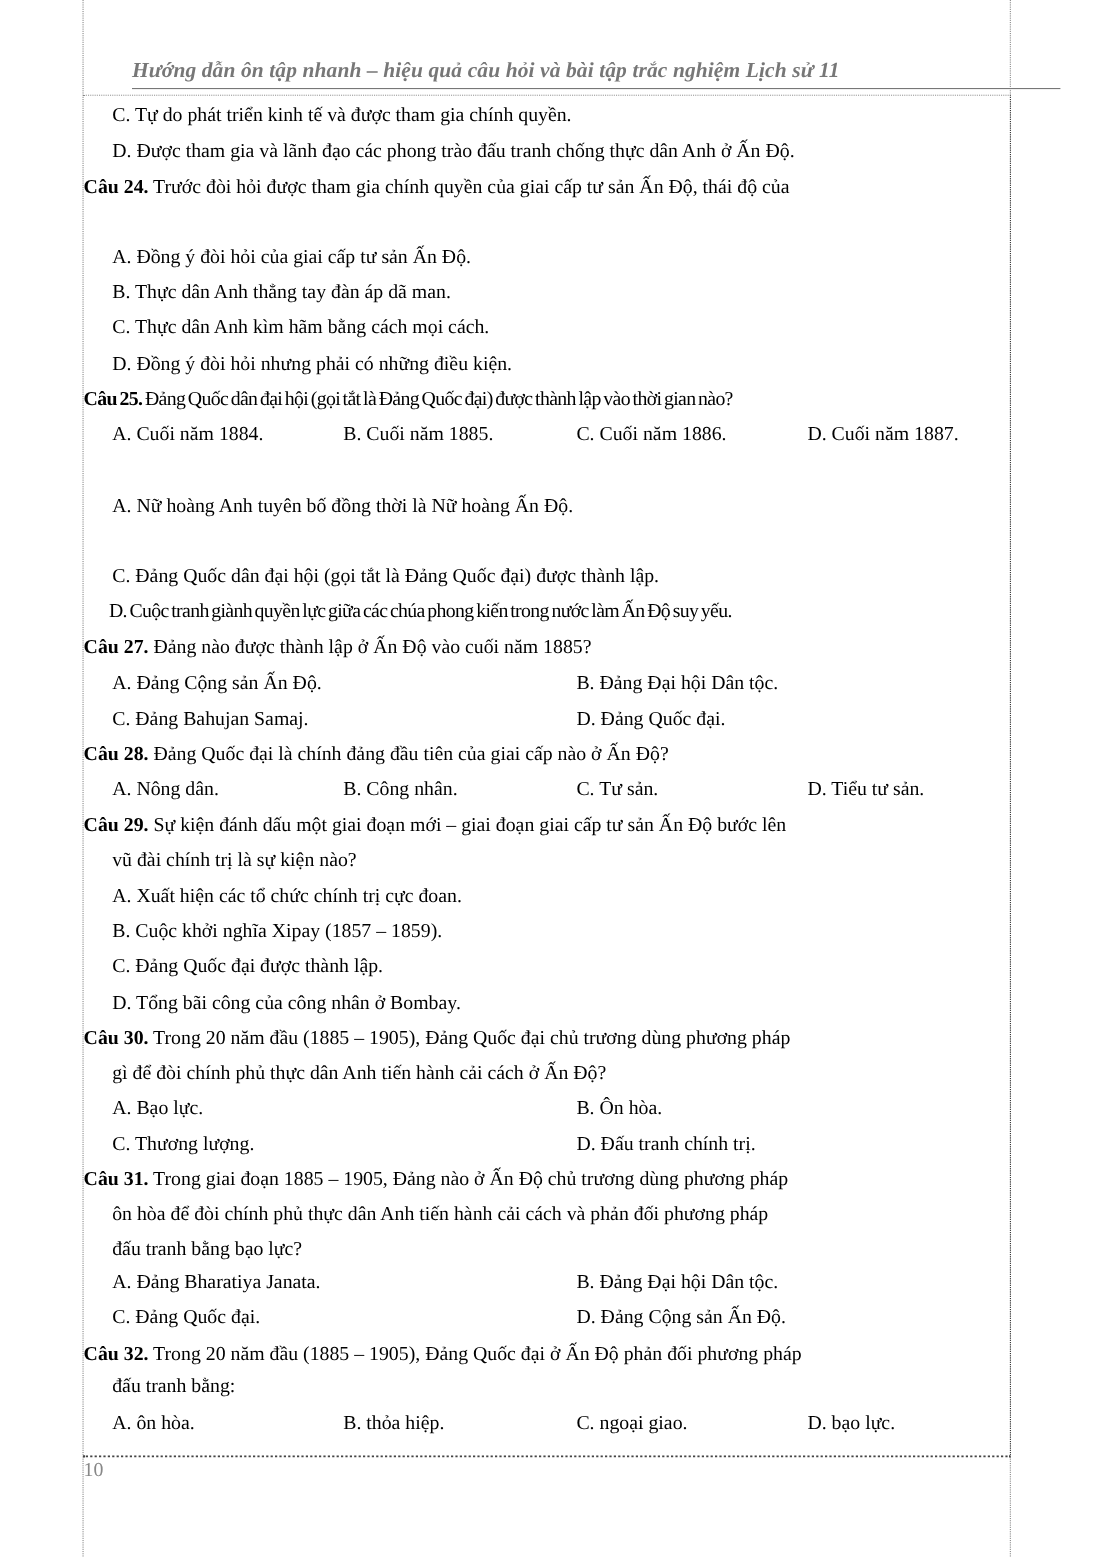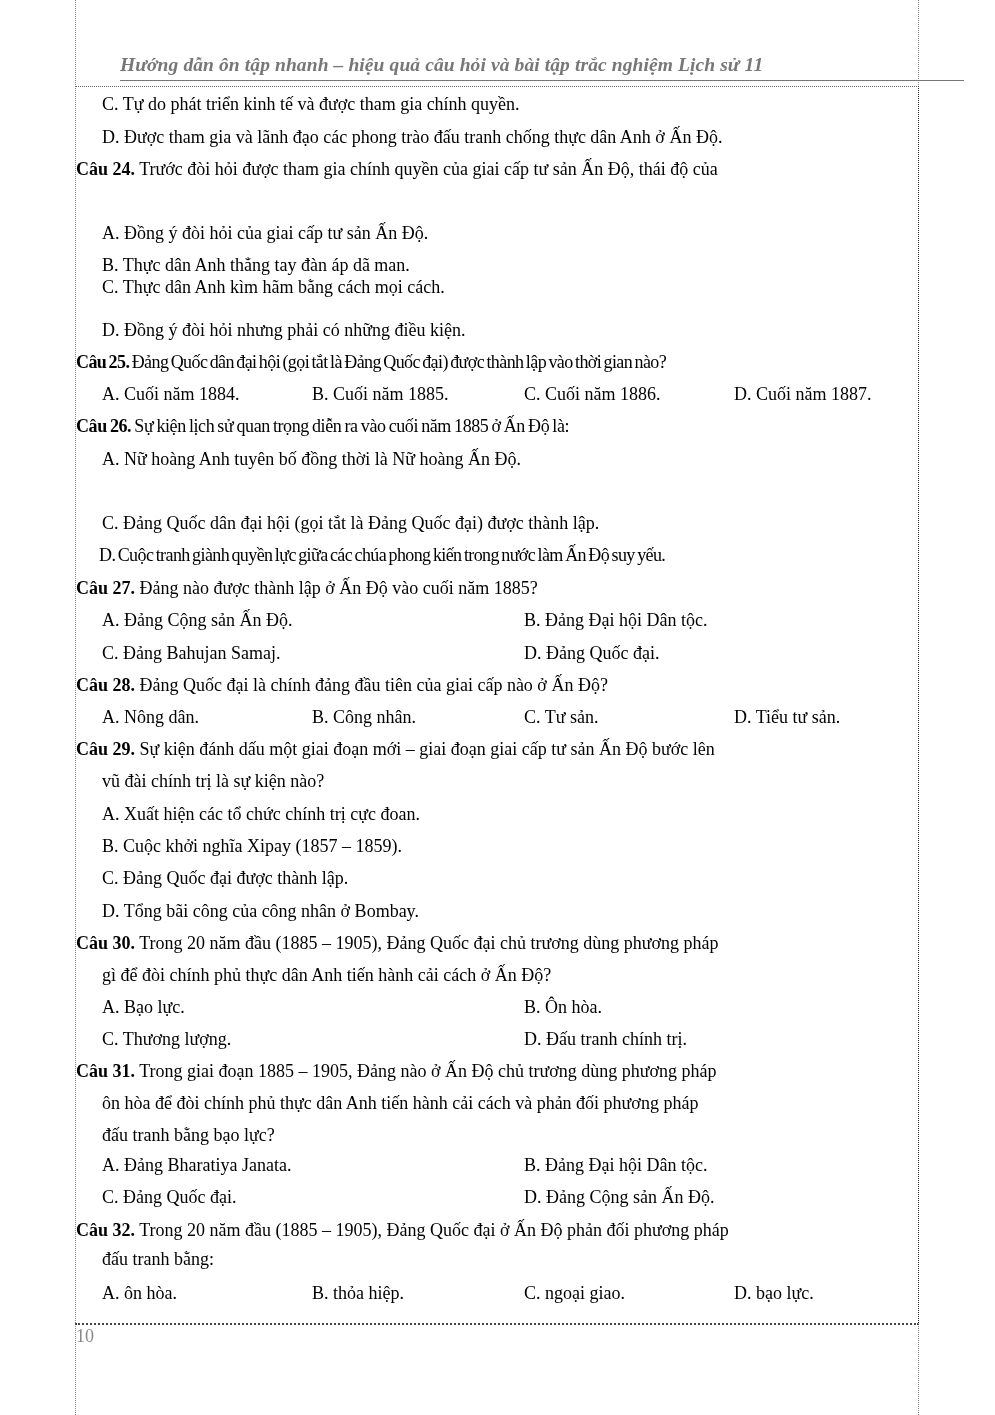--- a/index.html
+++ b/index.html
@@ -30,32 +30,31 @@
 <div class="header">Hướng dẫn ôn tập nhanh – hiệu quả câu hỏi và bài tập trắc nghiệm Lịch sử 11</div>
 
 <div class="content">
 
   <div class="line ind" style="top:3px">C. Tự do phát triển kinh tế và được tham gia chính quyền.</div>
   <div class="line ind" style="top:36px">D. Được tham gia và lãnh đạo các phong trào đấu tranh chống thực dân Anh ở Ấn Độ.</div>
 
   <div class="line q" style="top:68px"><b class="lbl">Câu 24.</b><span> Trước đòi hỏi được tham gia chính quyền của giai cấp tư sản Ấn Độ, thái độ của</span></div>
   <div class="line ind" style="top:132px">A. Đồng ý đòi hỏi của giai cấp tư sản Ấn Độ.</div>
   <div class="line ind" style="top:164px">B. Thực dân Anh thẳng tay đàn áp dã man.</div>
-  <div class="line ind" style="top:186px">C. Thực dân Anh kìm hãm bằng cách mọi cách.</div>
+  <div class="line ind" style="top:196px">C. Thực dân Anh kìm hãm bằng cách mọi cách.</div>
   <div class="line ind" style="top:229px">D. Đồng ý đòi hỏi nhưng phải có những điều kiện.</div>
 
   <div class="line q narrow" style="top:261px"><b class="lbl">Câu 25.</b><span> Đảng Quốc dân đại hội (gọi tắt là Đảng Quốc đại) được thành lập vào thời gian nào?</span></div>
   <div class="line" style="top:293px; left:0; width:843px">
     <span class="col" style="left:27px">A. Cuối năm 1884.</span>
     <span class="col" style="left:237px">B. Cuối năm 1885.</span>
     <span class="col" style="left:449px">C. Cuối năm 1886.</span>
     <span class="col" style="left:659px">D. Cuối năm 1887.</span>
   </div>
 
-  <div class="line q narrow2" style="top:325px"><b class="lbl">Câu 26.</b><span> Sự kiện lịch sử quan trọng diễn ra vào cuối năm 1885 ở Ấn Độ là:</span></div>
   <div class="line ind" style="top:358px">A. Nữ hoàng Anh tuyên bố đồng thời là Nữ hoàng Ấn Độ.</div>
   <div class="line ind" style="top:422px">C. Đảng Quốc dân đại hội (gọi tắt là Đảng Quốc đại) được thành lập.</div>
   <div class="line narrow" style="top:454px; left:24px">D. Cuộc tranh giành quyền lực giữa các chúa phong kiến trong nước làm Ấn Độ suy yếu.</div>
 
   <div class="line q" style="top:487px"><b class="lbl">Câu 27.</b><span> Đảng nào được thành lập ở Ấn Độ vào cuối năm 1885?</span></div>
   <div class="line" style="top:519px; width:843px">
     <span class="col" style="left:27px">A. Đảng Cộng sản Ấn Độ.</span>
     <span class="col" style="left:449px">B. Đảng Đại hội Dân tộc.</span>
   </div>
   <div class="line" style="top:552px; width:843px">

